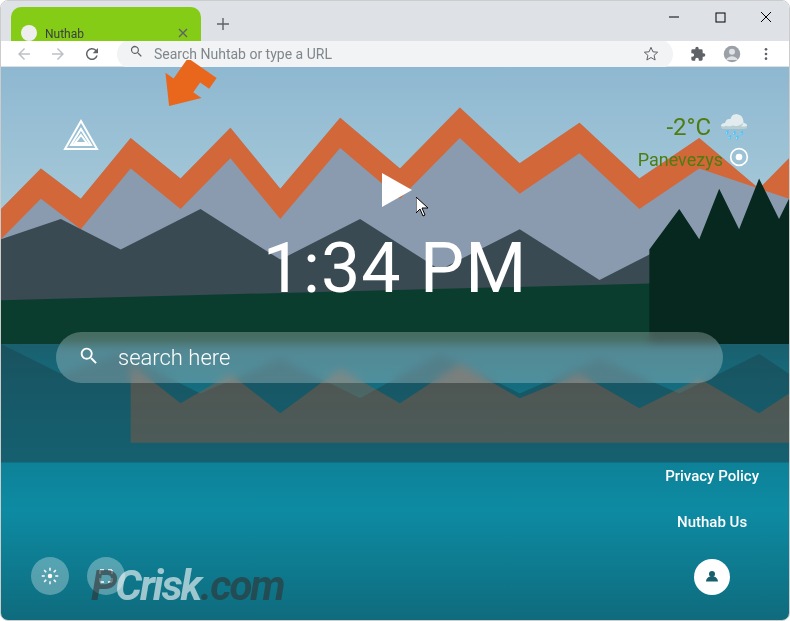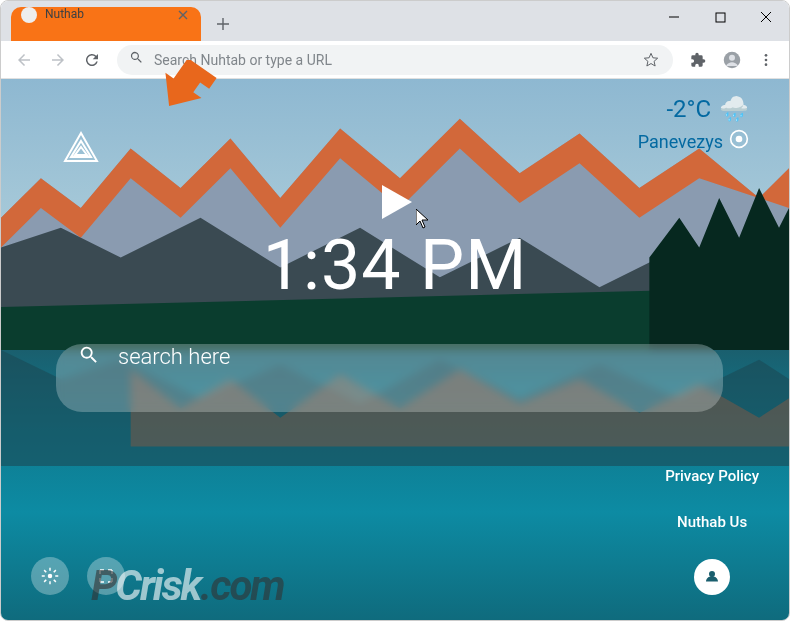--- a/index.html
+++ b/index.html
@@ -3,55 +3,55 @@
 <meta charset="utf-8">
 <style>
 * { margin: 0; padding: 0; box-sizing: border-box; font-family: -apple-system, BlinkMacSystemFont, "Segoe UI", Roboto, sans-serif; }
 body { width: 790px; height: 621px; overflow: hidden; background: #fff; position: relative; }
 
 
 .window { width: 100%; height: 100%; border: 1px solid #ccc; border-radius: 8px; overflow: hidden; display: flex; flex-direction: column; background: #fff; }
 
 
 .titlebar { height: 40px; background: #dee1e6; display: flex; align-items: flex-end; padding: 0 8px 0 10px; position: relative; }
-.tab { background: #f97316; border-radius: 10px 10px 0 0; height: 34px; min-width: 190px; display: flex; align-items: flex-start; padding: 0 10px; gap: 8px; position: relative; }
+.tab { background: #84cc16; border-radius: 10px 10px 0 0; height: 34px; min-width: 190px; display: flex; align-items: flex-end; padding: 0 10px; gap: 8px; position: relative; }
 .tab-favicon { width: 16px; height: 16px; border-radius: 50%; background: #eee; }
 .tab-title { font-size: 12px; color: #3c4043; flex: 1; }
 .tab-close { width: 16px; height: 16px; display: flex; align-items: center; justify-content: center; color: #5f6368; cursor: pointer; border-radius: 50%; }
 .new-tab { width: 28px; height: 28px; display: flex; align-items: center; justify-content: center; color: #5f6368; margin-left: 8px; margin-bottom: 3px; cursor: pointer; border-radius: 50%; }
 .win-controls { position: absolute; right: 0; top: 0; height: 32px; display: flex; }
 .win-btn { width: 46px; display: flex; align-items: center; justify-content: center; color: #000; cursor: pointer; }
 
 
-.toolbar { height: 38px; background: #fff; display: flex; align-items: center; padding: 0 8px; gap: 4px; border-bottom: 1px solid #e0e0e0; }
+.toolbar { height: 26px; background: #fff; display: flex; align-items: center; padding: 0 8px; gap: 4px; border-bottom: 1px solid #e0e0e0; }
 .nav-btn { width: 30px; height: 30px; display: flex; align-items: center; justify-content: center; color: #5f6368; border-radius: 50%; cursor: pointer; }
 .nav-btn.disabled { color: #bdc1c6; }
 .omnibox { flex: 1; height: 30px; background: #f1f3f4; border-radius: 15px; display: flex; align-items: center; padding: 0 12px; gap: 10px; margin: 0 6px; }
 .omnibox-icon { color: #5f6368; }
 .omnibox-text { color: #80868b; font-size: 14px; flex: 1; }
 .omnibox-action { color: #5f6368; cursor: pointer; width: 20px; display: flex; justify-content: center; }
 .toolbar-icon { width: 30px; height: 30px; display: flex; align-items: center; justify-content: center; color: #5f6368; cursor: pointer; }
 
 
 .content { flex: 1; position: relative; overflow: hidden; }
 
 
 .bg-sky { position: absolute; inset: 0; background: linear-gradient(to bottom, #8eb8d1 0%, #a5c8d8 25%, #c5d8de 40%); }
 .bg-mountains-far { position: absolute; top: 0; left: 0; right: 0; height: 55%; }
 .bg-mountains-far svg { width: 100%; height: 100%; }
 .bg-lake { position: absolute; top: 50%; left: 0; right: 0; bottom: 0; background: linear-gradient(to bottom, #1a5f6e 0%, #0e7a8f 30%, #0d8ba3 60%, #0f6b7d 100%); }
 
 
 .logo { position: absolute; top: 50px; left: 60px; color: #fff; }
-.weather { position: absolute; top: 16px; right: 40px; text-align: left; color: #0369a1; }
+.weather { position: absolute; top: 46px; right: 40px; text-align: left; color: #4d7c0f; }
 .weather-temp { font-size: 24px; font-weight: 400; display: flex; align-items: center; justify-content: flex-end; gap: 8px; }
 .weather-location { font-size: 18px; margin-top: 6px; display: flex; align-items: center; justify-content: flex-end; gap: 6px; }
 .play-btn { position: absolute; top: 100px; left: 50%; transform: translateX(-50%); color: #fff; cursor: pointer; }
-.clock { position: absolute; top: 145px; left: 0; right: 0; text-align: center; color: #fff; font-size: 70px; font-weight: 400; letter-spacing: 1px; }
-.search-bar { position: absolute; top: 265px; left: 55px; right: 66px; height: 68px; background: rgba(255,255,255,0.25); backdrop-filter: blur(4px); border-radius: 26px; display: flex; padding: 0 22px; gap: 18px; }
+.clock { position: absolute; top: 160px; left: 0; right: 0; text-align: center; color: #fff; font-size: 70px; font-weight: 400; letter-spacing: 1px; }
+.search-bar { position: absolute; top: 265px; left: 55px; right: 66px; height: 51px; background: rgba(255,255,255,0.25); backdrop-filter: blur(4px); border-radius: 26px; display: flex; align-items: center; padding: 0 22px; gap: 18px; }
 .search-bar-icon { color: #fff; }
 .search-bar-text { color: #fff; font-size: 22px; font-weight: 300; }
 
 
 .bottom-left { position: absolute; bottom: 25px; left: 30px; display: flex; gap: 18px; }
 .circle-btn { width: 38px; height: 38px; border-radius: 50%; display: flex; align-items: center; justify-content: center; cursor: pointer; }
 .circle-btn.white { background: rgba(255,255,255,0.3); color: #fff; }
 .bottom-right { position: absolute; bottom: 25px; right: 30px; display: flex; align-items: center; gap: 28px; color: #fff; flex-direction: column; }
 .footer-link { font-size: 15px; font-weight: 500; cursor: pointer; }
 .contact-icon { width: 36px; height: 36px; border-radius: 50%; background: #fff; display: flex; align-items: center; justify-content: center; color: #1a5f6e; }

